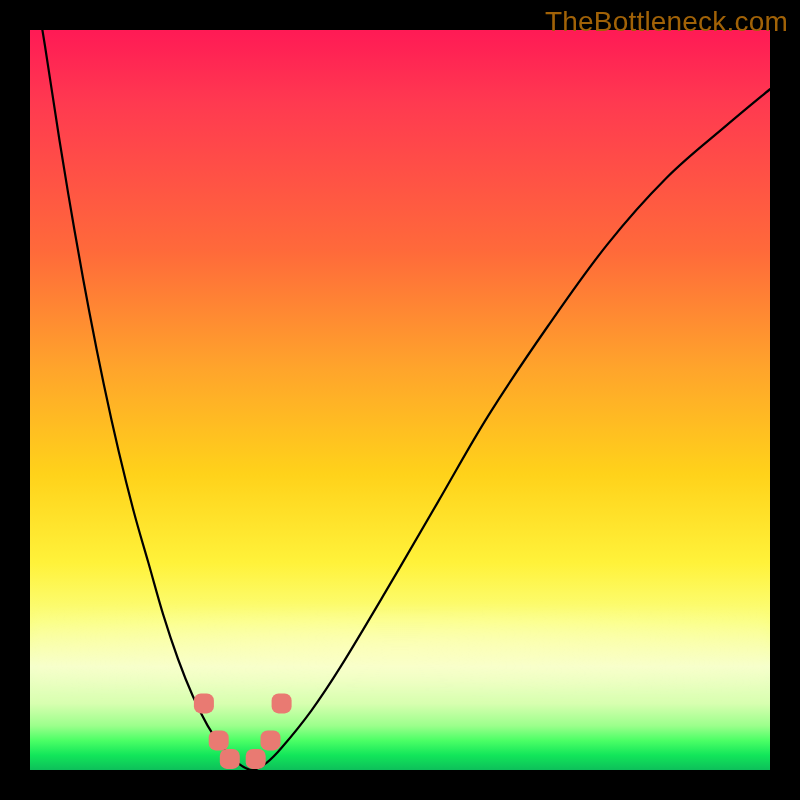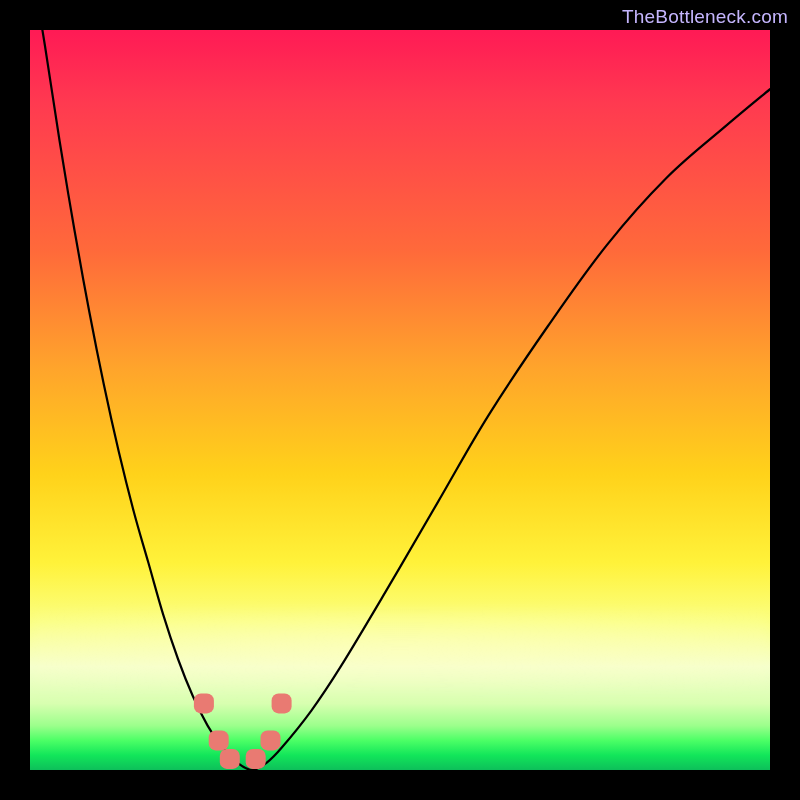--- a/index.html
+++ b/index.html
@@ -58,22 +58,22 @@
     left: 0;
     top: 0;
     width: 740px;
     height: 740px;
     overflow: visible;
   }
   .watermark {
     position: absolute;
     top: 6px;
     right: 12px;
-    color: #c4b5fd;
-    font-size: 19px;
+    color: #a16207;
+    font-size: 28px;
     font-weight: 500;
     letter-spacing: 0.2px;
     user-select: none;
   }
 </style>
 </head>
 <body>
 
 <div class="frame">
   <div class="gradient"></div>

